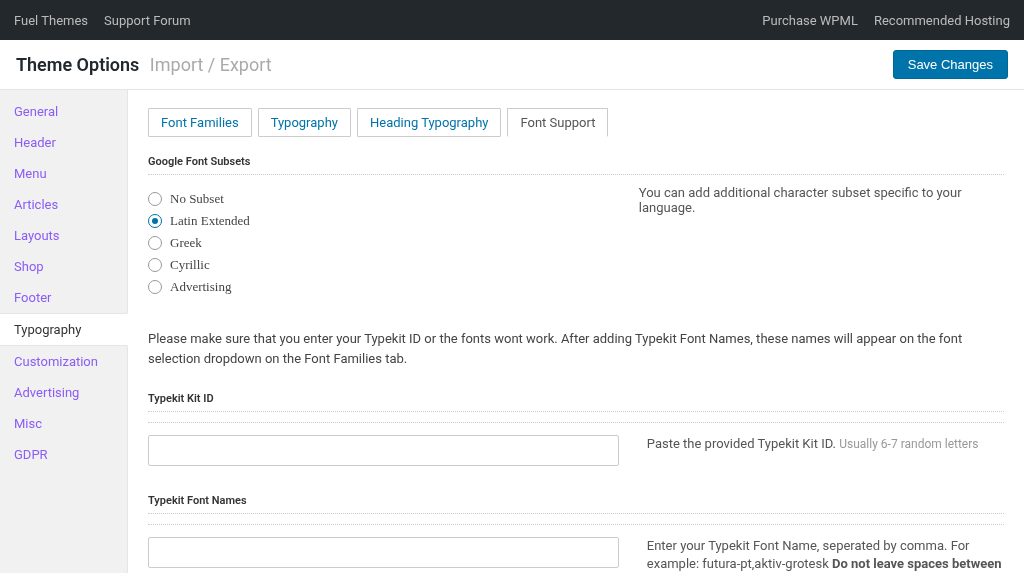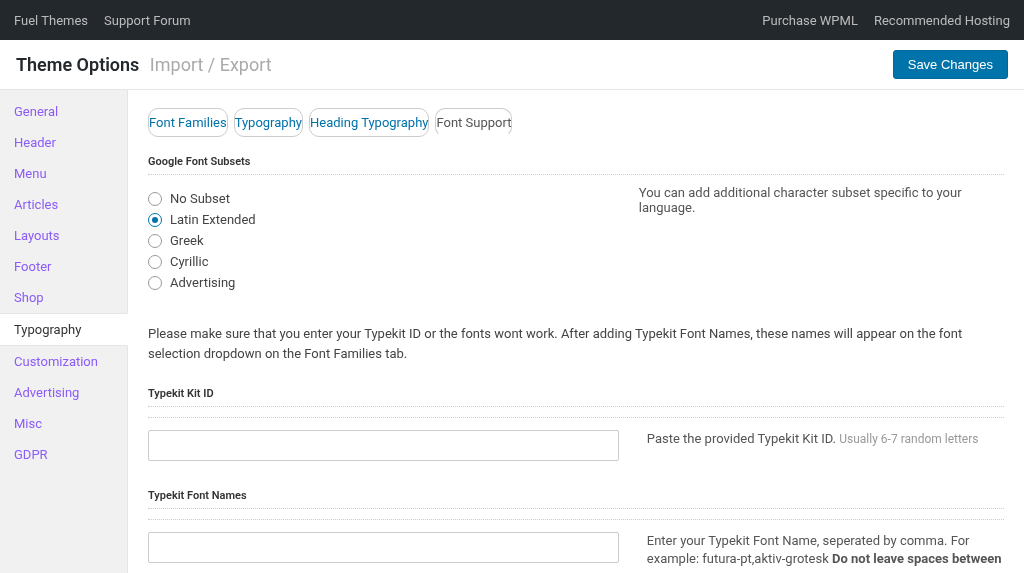--- a/index.html
+++ b/index.html
@@ -86,25 +86,25 @@
       background: #fff;
       padding: 18px 20px;
       overflow-y: auto;
     }
     .tabs {
       display: flex;
       gap: 6px;
       margin-bottom: 18px;
     }
     .tab {
-      padding: 6px 0;
+      padding: 6px 12px;
       border: 1px solid #ccc;
       background: #fff;
       color: #0073aa;
-      border-radius: 10px;
+      border-radius: 1px;
       cursor: pointer;
       font-size: 13px;
     }
     .tab.active {
       color: #555;
       border-bottom-color: #fff;
     }
     .section-title {
       font-size: 11px;
       font-weight: 600;
@@ -116,20 +116,21 @@
     .section {
       margin-bottom: 28px;
     }
     .option-row {
       display: flex;
       align-items: flex-start;
       gap: 20px;
     }
     .radios {
       flex: 0 0 55%;
+      font-family: Liberation Serif, serif;
     }
     .radio-item {
       display: flex;
       align-items: center;
       gap: 8px;
       margin: 6px 0;
       font-size: 13px;
       color: #444;
     }
     .radio {
@@ -217,22 +218,22 @@
 </div>
 
 <div class="layout">
   <nav class="sidebar">
     <ul>
       <li>General</li>
       <li>Header</li>
       <li>Menu</li>
       <li>Articles</li>
       <li>Layouts</li>
+      <li>Shop</li>
       <li>Footer</li>
-      <li>Shop</li>
       <li class="active">Typography</li>
       <li>Customization</li>
       <li>Advertising</li>
       <li>Misc</li>
       <li>GDPR</li>
     </ul>
   </nav>
 
   <main class="main">
     <div class="tabs">

